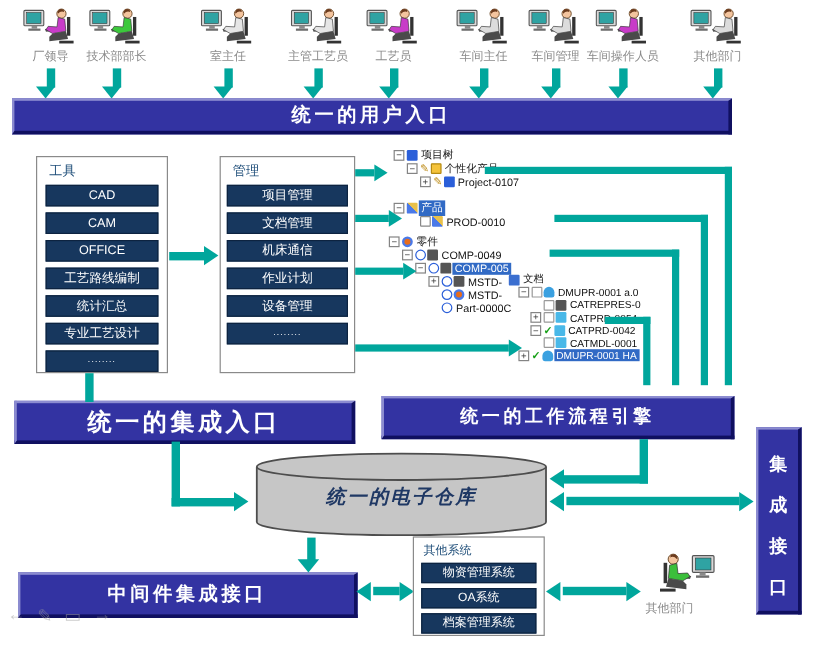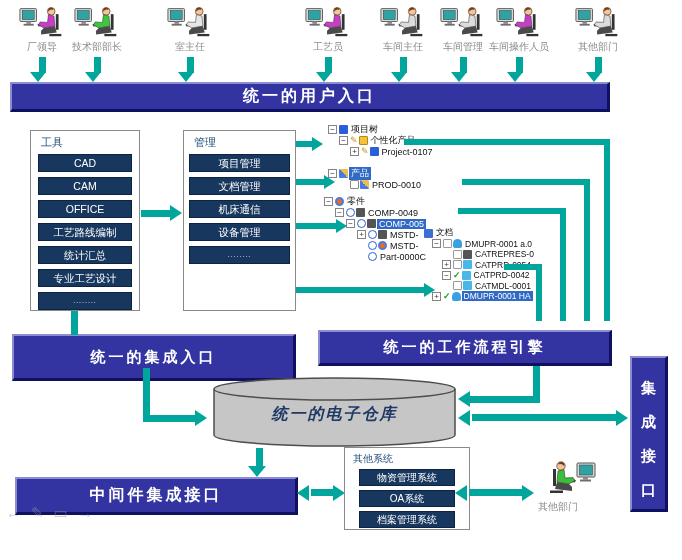--- a/index.html
+++ b/index.html
@@ -113,20 +113,28 @@
     <div class="ah ah-d" style="left:28px;top:68px"></div>
   </div>
   <div class="user" style="left:150px">
     <span class="picon" style="color: rgb(230, 230, 230);"><svg viewBox="0 0 50 38" width="46" height="35">
           <use href="#pc-user"></use>
         </svg></span>
     <div class="ulabel">室主任</div>
     <div class="vl" style="left:36.5px;top:53px;width:7px;height:16px"></div>
     <div class="ah ah-d" style="left:28px;top:68px"></div>
   </div>
+  <div class="user" style="left:225px">
+    <span class="picon" style="color: rgb(230, 230, 230);"><svg viewBox="0 0 50 38" width="46" height="35">
+          <use href="#pc-user"></use>
+        </svg></span>
+    <div class="ulabel">主管工艺员</div>
+    <div class="vl" style="left:36.5px;top:53px;width:7px;height:16px"></div>
+    <div class="ah ah-d" style="left:28px;top:68px"></div>
+  </div>
   <div class="user" style="left:288px">
     <span class="picon" style="color: rgb(200, 60, 200);"><svg viewBox="0 0 50 38" width="46" height="35">
           <use href="#pc-user"></use>
         </svg></span>
     <div class="ulabel">工艺员</div>
     <div class="vl" style="left:36.5px;top:53px;width:7px;height:16px"></div>
     <div class="ah ah-d" style="left:28px;top:68px"></div>
   </div>
   <div class="user" style="left:363px">
     <span class="picon" style="color: rgb(220, 220, 220);"><svg viewBox="0 0 50 38" width="46" height="35">
@@ -155,21 +163,21 @@
   <div class="user" style="left:558px">
     <span class="picon" style="color: rgb(220, 220, 220);"><svg viewBox="0 0 50 38" width="46" height="35">
           <use href="#pc-user"></use>
         </svg></span>
     <div class="ulabel">其他部门</div>
     <div class="vl" style="left:36.5px;top:53px;width:7px;height:16px"></div>
     <div class="ah ah-d" style="left:28px;top:68px"></div>
   </div>
 
   <div class="banner" style="left:10px;top:82px;width:600px;height:30px;font-size:16px">统一的用户入口</div>
-  <div class="banner" style="left:12px;top:334px;width:284px;height:47px;font-size:15px">统一的集成入口</div>
+  <div class="banner" style="left:12px;top:334px;width:284px;height:36px;font-size:20px">统一的集成入口</div>
   <div class="banner" style="left:318px;top:330px;width:294px;height:36px;font-size:15px">统一的工作流程引擎</div>
   <div class="banner" style="left:15px;top:477px;width:283px;height:38px;font-size:16px">中间件集成接口</div>
   <div class="banner" style="left:630px;top:356px;width:38px;height:156px;padding:0">
     <div class="vtext">集成接口</div>
   </div>
 
   <div class="panel" style="left:30px;top:130px;width:110px;height:181px">
     <div class="ptitle">工具</div>
     <div class="pitem">CAD</div>
     <div class="pitem">CAM</div>
@@ -178,20 +186,21 @@
     <div class="pitem">统计汇总</div>
     <div class="pitem">专业工艺设计</div>
     <div class="pitem dots">........</div>
   </div>
 
   <div class="panel wide" style="left:183px;top:130px;width:113px;height:181px">
     <div class="ptitle">管理</div>
     <div class="pitem">项目管理</div>
     <div class="pitem">文档管理</div>
     <div class="pitem">机床通信</div>
+    <div class="pitem">作业计划</div>
     <div class="pitem">设备管理</div>
     <div class="pitem dots">........</div>
   </div>
 
   <div class="tree" style="left:328px;top:124px">
     <div class="trow">
       <span class="exp">−</span>
       <span class="chip c-app"></span>
       <span class="tx">项目树</span>
     </div>
@@ -349,21 +358,21 @@
   <div class="ah ah-l" style="left:458px;top:410px"></div>
   <div class="ah ah-r" style="left:616px;top:410px"></div>
 
   <div class="vl" style="left:256px;top:448px;width:7px;height:20px"></div>
   <div class="ah ah-d lg" style="left:248px;top:466px"></div>
 
   <div class="hl" style="left:311px;top:489px;width:22px;height:7px"></div>
   <div class="ah ah-l" style="left:297px;top:485px"></div>
   <div class="ah ah-r" style="left:333px;top:485px"></div>
 
-  <div class="panel sys" style="left:344px;top:447px;width:126px;height:83px">
+  <div class="panel sys" style="left:344px;top:447px;width:110px;height:83px">
     <div class="ptitle">其他系统</div>
     <div class="pitem">物资管理系统</div>
     <div class="pitem">OA系统</div>
     <div class="pitem">档案管理系统</div>
   </div>
 
   <div class="hl" style="left:469px;top:489px;width:53px;height:7px"></div>
   <div class="ah ah-l" style="left:455px;top:485px"></div>
   <div class="ah ah-r" style="left:522px;top:485px"></div>
 

